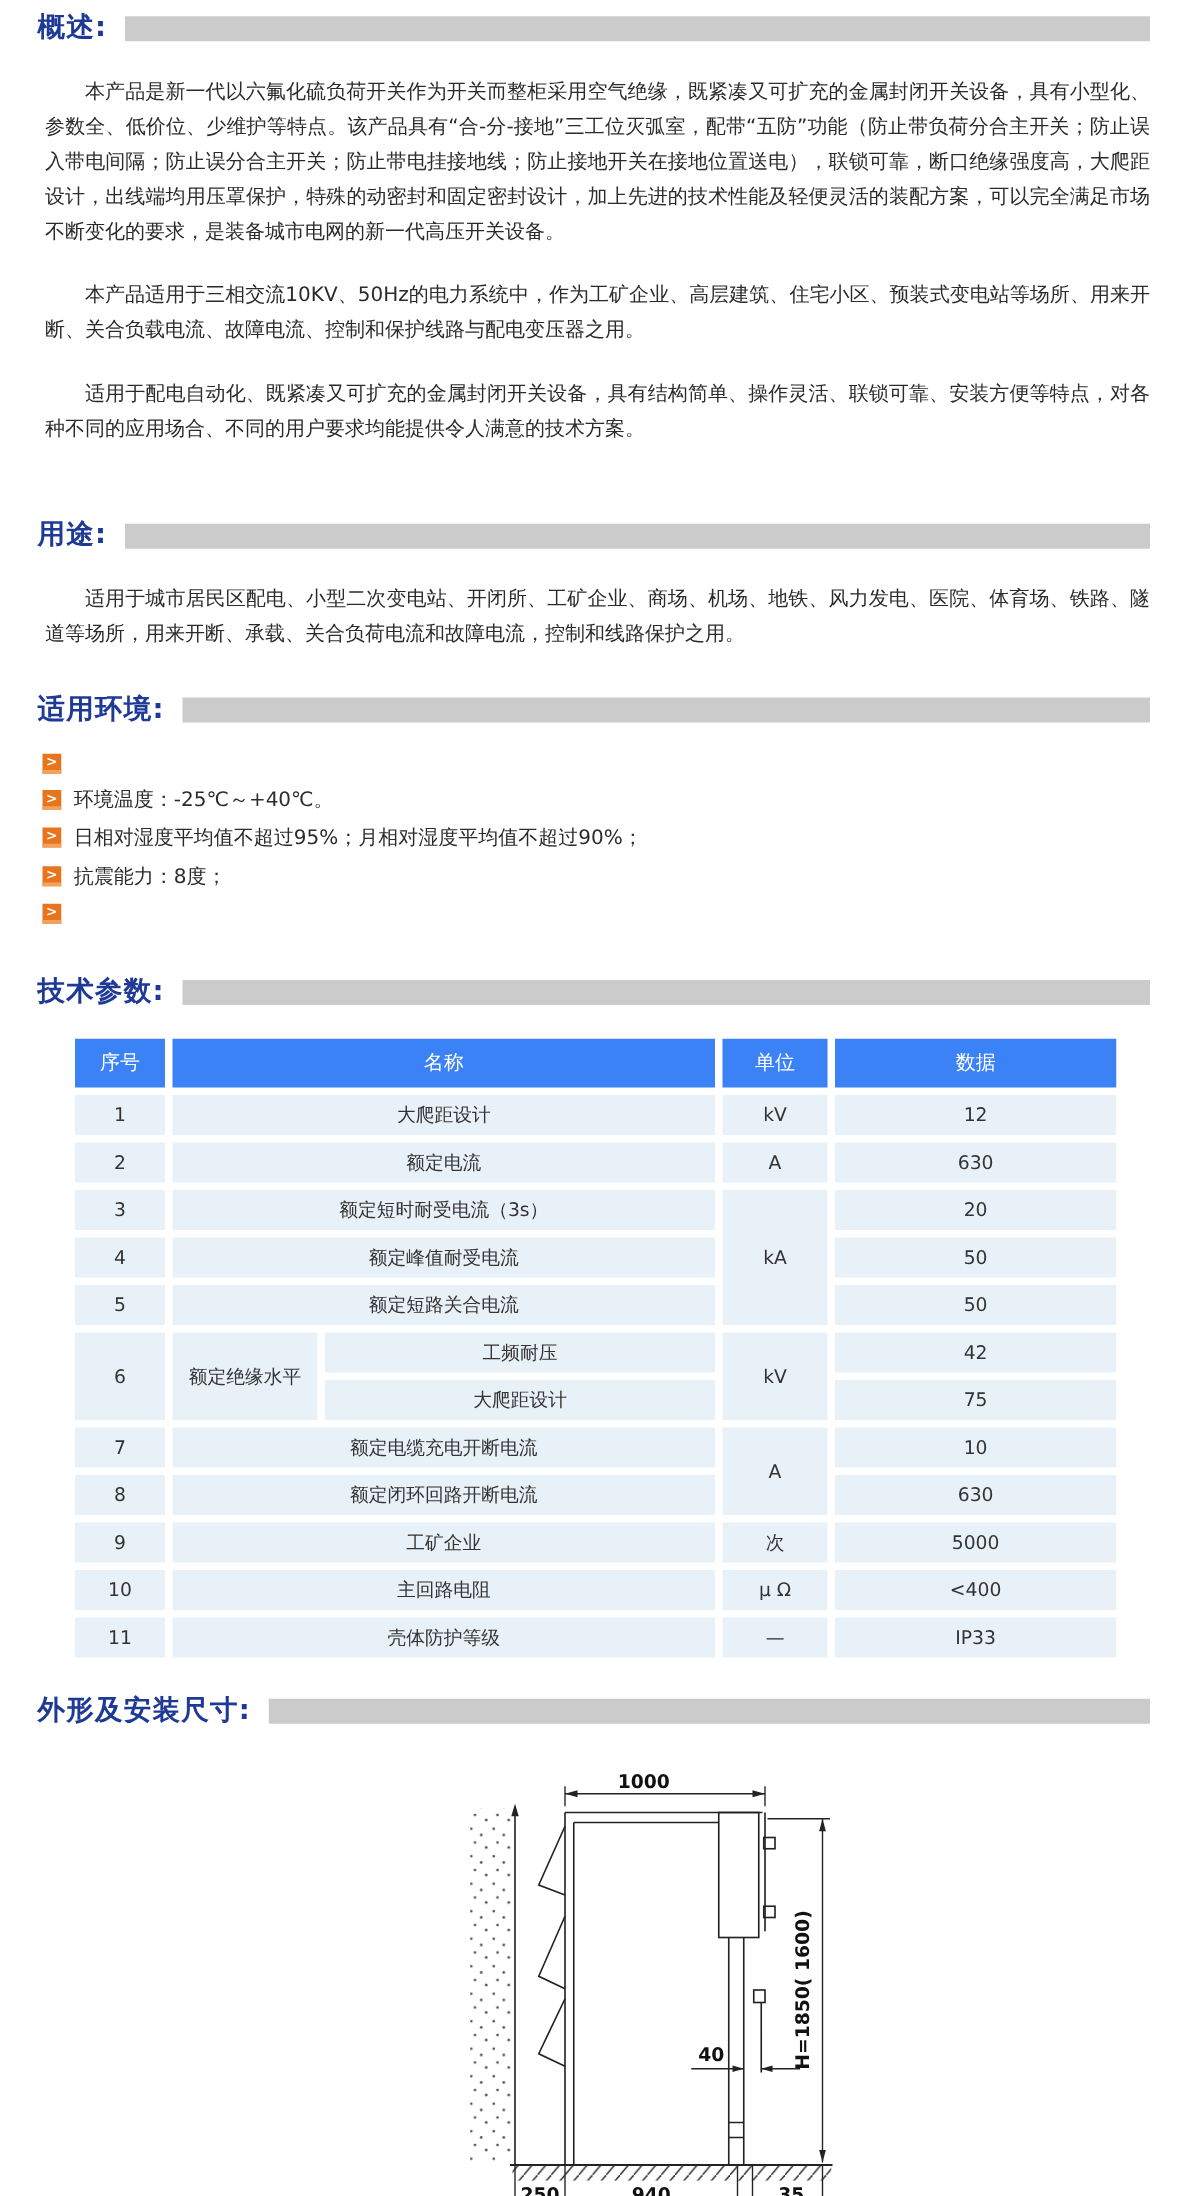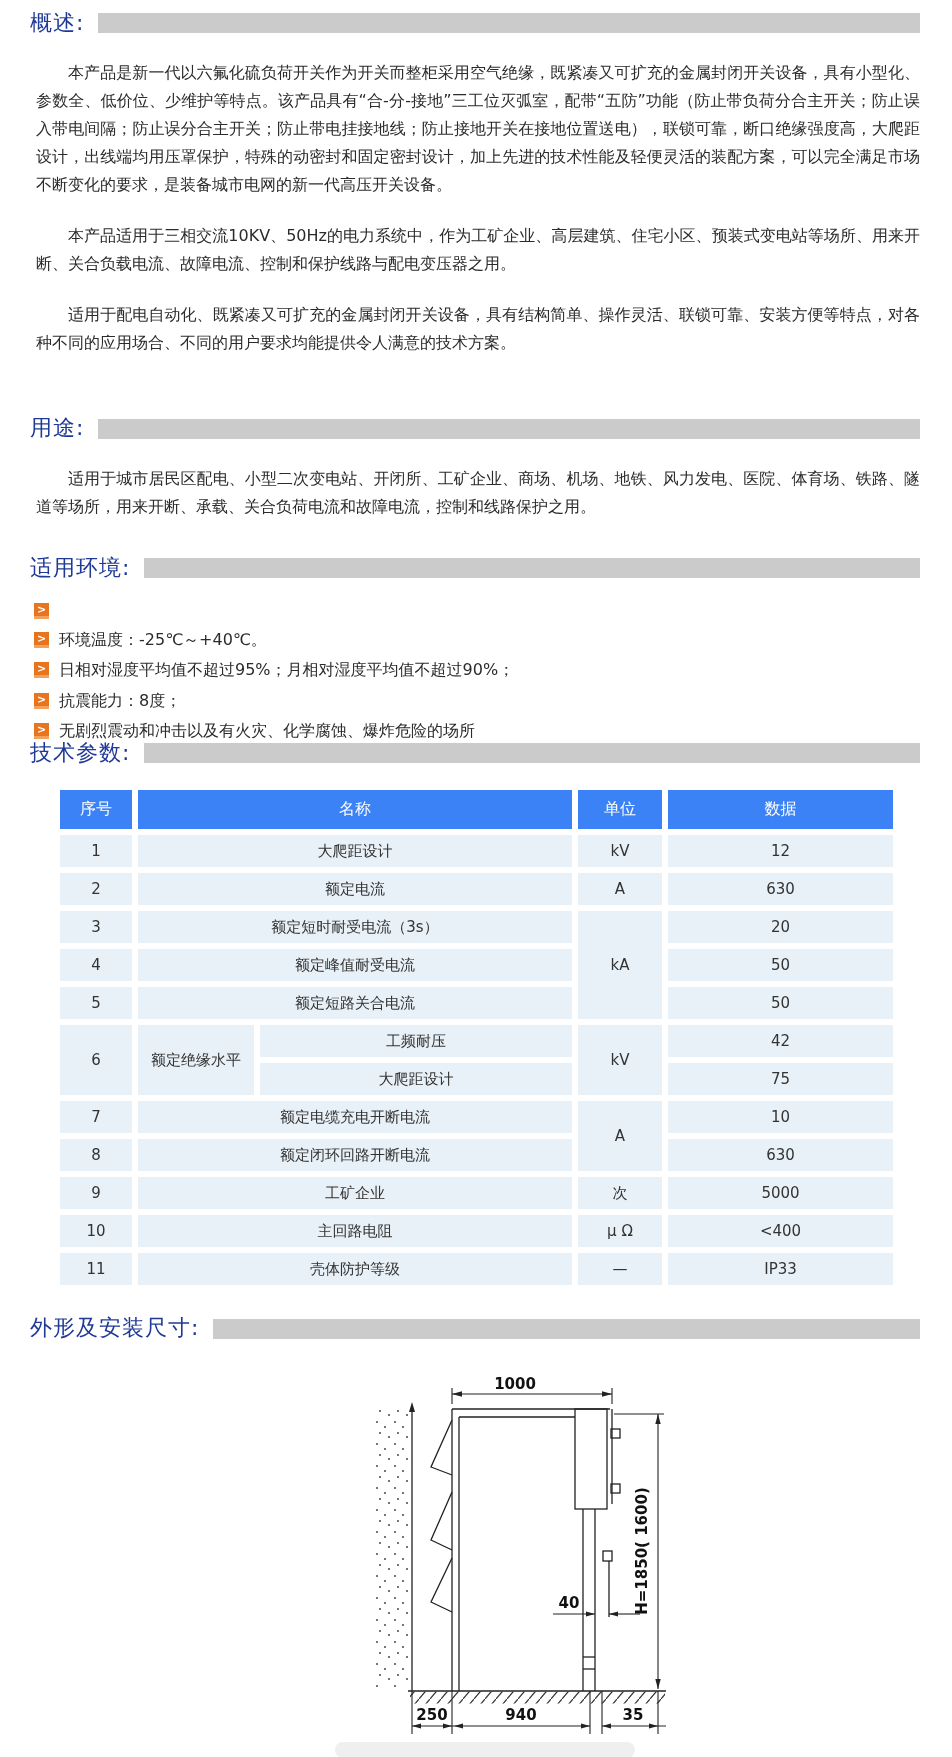--- a/index.html
+++ b/index.html
@@ -3,26 +3,26 @@
 <meta charset="utf-8">
 <style>
   html,body{margin:0;padding:0;}
   body{
     width:952px;height:1757px;overflow:hidden;background:#ffffff;
     font-family:"DejaVu Sans","Liberation Sans",sans-serif;
     color:#2b2b2b;position:relative;
   }
   
   .sec{display:flex;align-items:center;margin:0 32px 0 30px;}
-  .sec-title{color:#1e3a96;font-size:22px;font-weight:400;letter-spacing:1px;flex:none;line-height:1.2;}
+  .sec-title{color:#1e3a96;font-size:22px;font-weight:700;letter-spacing:1px;flex:none;line-height:1.2;}
   .sec-bar{flex:1;height:20px;background:#cbcbcb;margin-left:14px;}
   .sec-overview{margin-top:10px;}
   .sec-usage{margin-top:58px;}
   .sec-env{margin-top:34px;}
-  .sec-params{}
+  .sec-params{margin-top:42px;}
   .sec-outline{margin-top:24px;}
   
   .para{
     margin:23px 32px 0 36px;text-indent:2em;font-size:16px;line-height:1.75;
     text-align:justify;color:#2b2b2b;
   }
   
   .env-list{margin:20px 32px 0 34px;}
   .env-item{display:flex;align-items:flex-start;margin-top:11px;font-size:16px;line-height:1.2;}
   .chev{
@@ -80,21 +80,20 @@
   <div class="env-item">
     <span class="chev">&gt;</span>
     <span>日相对湿度平均值不超过95%；月相对湿度平均值不超过90%；</span>
   </div>
   <div class="env-item">
     <span class="chev">&gt;</span>
     <span>抗震能力：8度；</span>
   </div>
   <div class="env-item">
     <span class="chev">&gt;</span>
-    <span>无剧烈震动和冲击以及有火灾、化学腐蚀、爆炸危险的场所</span>
   </div>
 </div>
 
 <div class="sec sec-params">
   <span class="sec-title">技术参数:</span>
   <span class="sec-bar"></span>
 </div>
 
 <table class="params">
   <colgroup>

